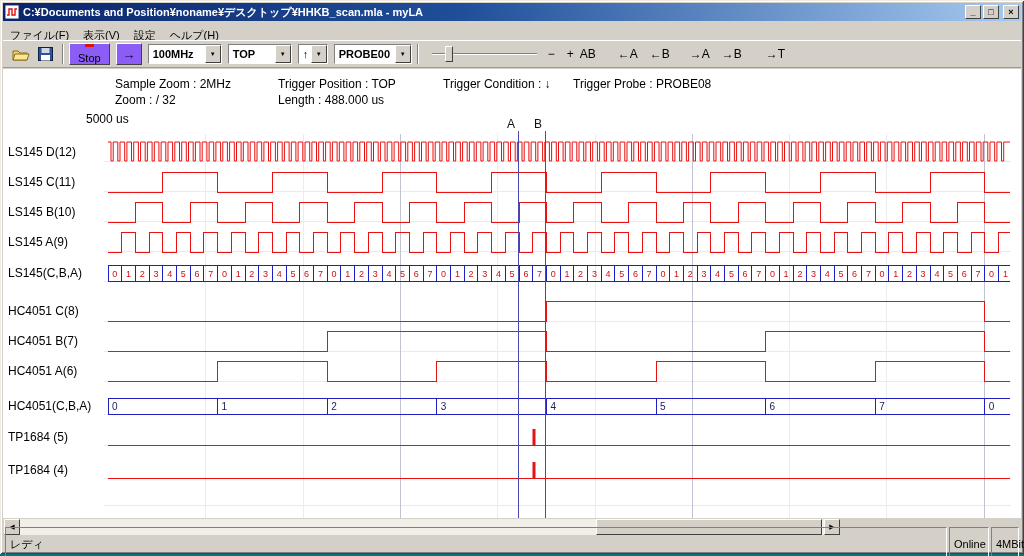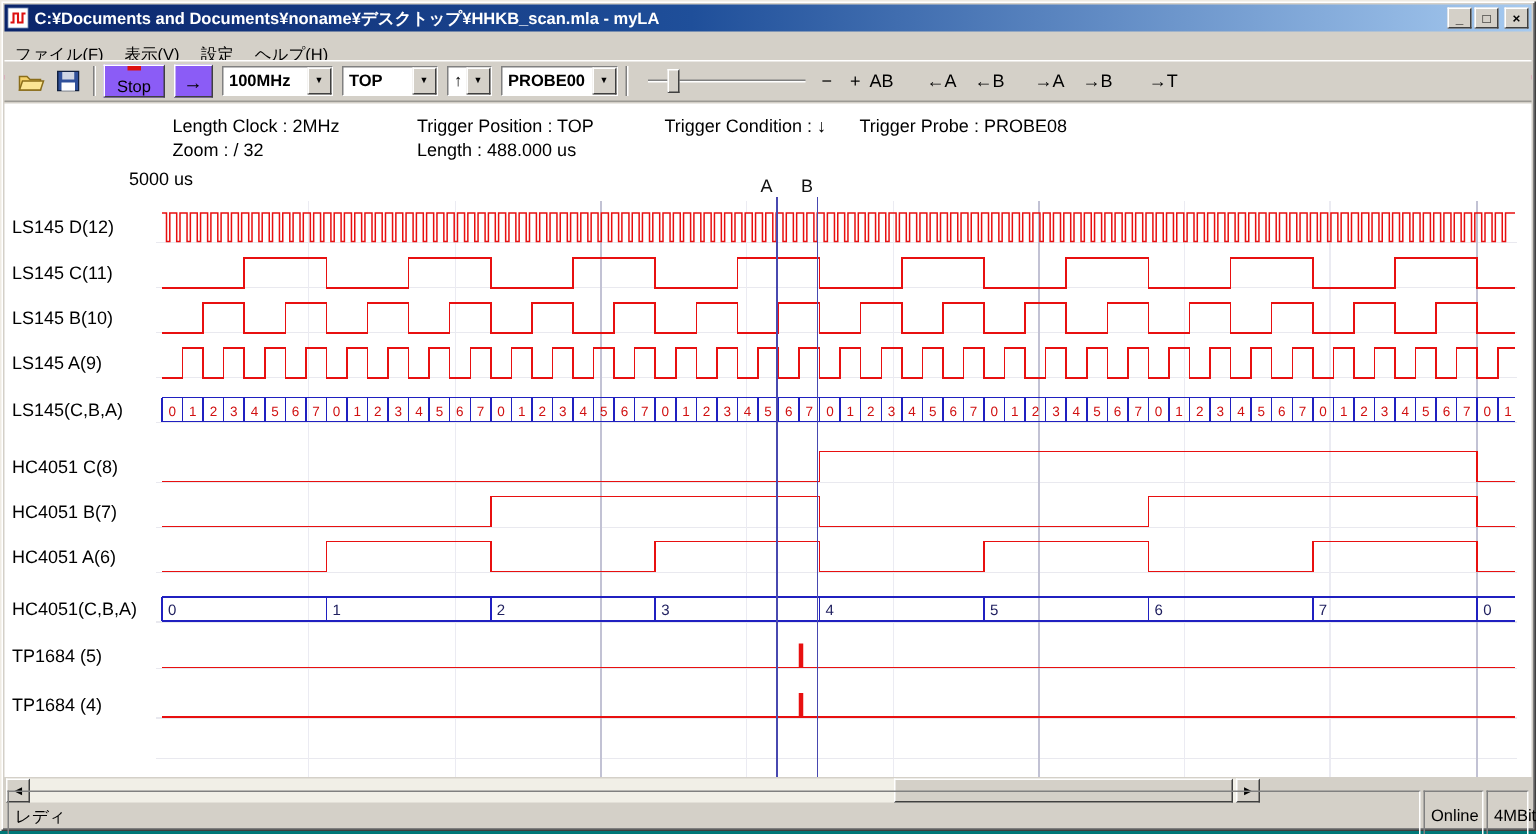--- a/index.html
+++ b/index.html
@@ -10,21 +10,21 @@
   .titlebar { position:absolute; left:3px; top:3px; width:1018px; height:18px;
               background:linear-gradient(to right,#0a246a,#1f4f9a 45%,#a6caf0);
               display:flex; align-items:center; padding:0 2px; color:#fff;
               font-size:11px; font-weight:bold; }
   .titlebar .title-text { margin-left:4px; white-space:nowrap; overflow:hidden; flex:1; }
   .wbtn { width:16px; height:14px; background:#d4d0c8; border:1px solid; border-color:#fff #404040 #404040 #fff;
           font-size:9px; font-weight:bold; color:#000; display:flex; align-items:center; justify-content:center;
           margin-left:2px; line-height:1; }
   .win-icon { width:14px; height:14px; display:block; }
   .menubar { position:absolute; left:3px; top:22px; width:1018px; height:31px; background:#d4d0c8;
-             display:flex; align-items:center; font-size:11px; border-bottom:3px solid #ec4899; }
+             display:flex; align-items:center; font-size:11px; border-bottom:5px solid #ec4899; }
   .menu-item { padding:2px 7px; }
   .toolbar { position:absolute; left:3px; top:40px; width:1018px; height:28px; background:#d4d0c8;
              display:flex; align-items:center; font-size:11px; border-top:1px solid #fff; border-bottom:1px solid #9c9a94; }
   .tb-sep { width:2px; height:20px; border-left:1px solid #808080; border-right:1px solid #fff; margin:0 5px; }
   .tbtn { width:24px; height:22px; background:#d4d0c8; border:1px solid #d4d0c8;
           display:flex; align-items:center; justify-content:center; }
   .btn3d { background:#8b5cf6; border:1px solid; border-color:#fff #404040 #404040 #fff;flex-direction:column; }
   .stopbtn { height:22px; display:flex; align-items:center; gap:5px; padding:0 8px; font-size:11px; }
   .stopsq { width:9px; height:9px; background:#dd1010; display:inline-block; }
   .runbtn { width:26px; height:22px; display:flex; align-items:center; justify-content:center; font-size:13px; margin-left:6px; }
@@ -65,21 +65,21 @@
 </head>
 <body>
 
 <div class="window">
 
   <div class="titlebar">
     <svg class="win-icon" viewBox="0 0 14 14">
       <rect x="0" y="0" width="14" height="14" fill="#ffffff" stroke="#204080"></rect>
       <path d="M2 10 h2 v-6 h3 v6 h3 v-6 h2" fill="none" stroke="#dd1010" stroke-width="1.4"></path>
     </svg>
-    <span class="title-text">C:¥Documents and Documents¥noname¥デスクトップ¥HHKB_scan.mla - myLA</span>
+    <span class="title-text">C:¥Documents and Position¥noname¥デスクトップ¥HHKB_scan.mla - myLA</span>
     <span class="wbtn">_</span>
     <span class="wbtn">□</span>
     <span class="wbtn" style="margin-left:4px;">×</span>
   </div>
 
   <div class="menubar">
     <span class="menu-item">ファイル(F)</span>
     <span class="menu-item">表示(V)</span>
     <span class="menu-item">設定</span>
     <span class="menu-item">ヘルプ(H)</span>
@@ -131,21 +131,21 @@
     <button class="flatbtn ml10">AB</button>
     <button class="flatbtn ml16">←A</button>
     <button class="flatbtn ml6">←B</button>
     <button class="flatbtn ml14">→A</button>
     <button class="flatbtn ml6">→B</button>
     <button class="flatbtn ml18">→T</button>
   </div>
 
   <div class="panel"></div>
 
-  <div class="info i1">Length Clock : 2MHz</div>
+  <div class="info i1">Sample Zoom : 2MHz</div>
   <div class="info i2">Trigger Position : TOP</div>
   <div class="info i3">Trigger Condition : ↓</div>
   <div class="info i4">Trigger Probe : PROBE08</div>
   <div class="info i5">Zoom : /  32</div>
   <div class="info i6">Length : 488.000 us</div>
   <div class="info timelabel">5000 us</div>
 
   <svg id="wave-svg" viewBox="0 0 1024 556">
       <line x1="104" y1="161.5" x2="1011" y2="161.5" stroke="#e9e9ef" shape-rendering="crispEdges"></line>
       <line x1="104" y1="191.5" x2="1011" y2="191.5" stroke="#e9e9ef" shape-rendering="crispEdges"></line>

